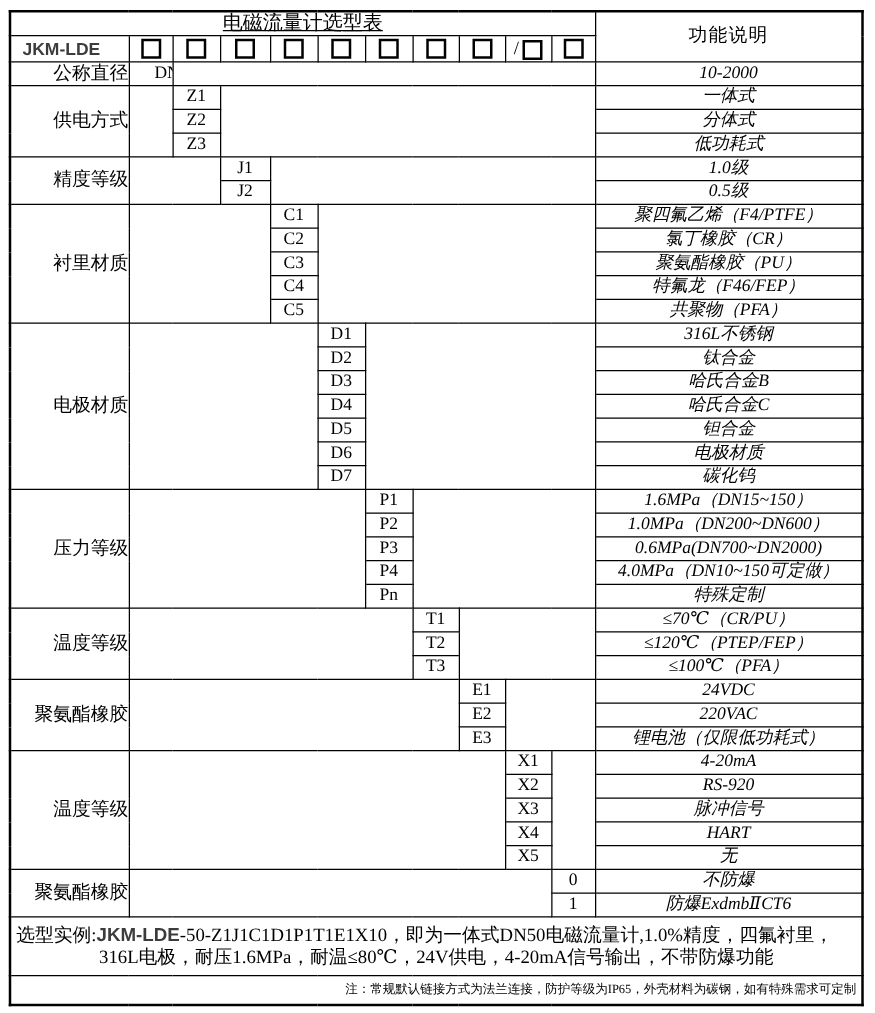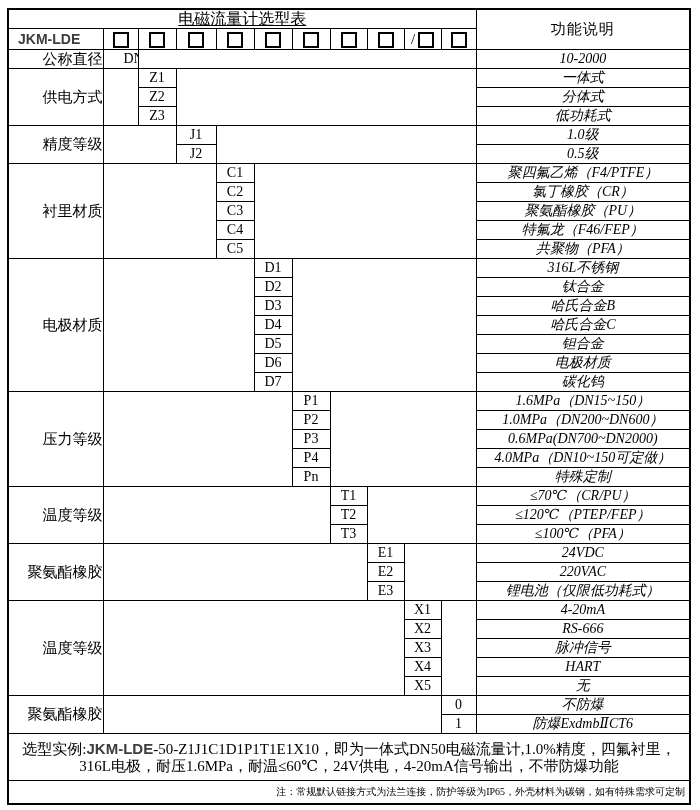--- a/index.html
+++ b/index.html
@@ -16,21 +16,21 @@
   .cb{display:inline-block;width:12px;height:12px;border:2px solid #000;vertical-align:middle;}
   .slash{font-size:15px;margin-right:3px;}
   .lbl{font-size:15px;text-align:right;}
   .code{font-size:14px;}
   .dn{text-align:left;padding-left:20px;}
   .desc{font-size:14px;font-style:italic;}
   .emp{background:#fff;}
   tr.ex-row{height:47px;}
   tr.note-row{height:23px;}
   .ex-cell{text-align:left;font-size:15px;white-space:normal;padding:1px 4px;}
-  .ex1{text-align:center;}
+  .ex1{text-align:left;}
   .ex2{text-align:center;}
   .ex-model{font-family:"Liberation Sans","DejaVu Sans",sans-serif;font-weight:bold;color:#3c3c3c;}
   .note-cell{text-align:right;font-size:10px;padding:0 4px;}
 </style>
 </head>
 <body>
 
 <div class="wrap">
 <table>
   <colgroup>
@@ -217,21 +217,21 @@
 
   <tr>
     <td class="lbl" rowspan="5">温度等级</td>
     <td class="emp" rowspan="5" colspan="8"></td>
     <td class="code">X1</td>
     <td class="emp" rowspan="5" colspan="1"></td>
     <td class="desc">4-20mA</td>
   </tr>
   <tr>
     <td class="code">X2</td>
-    <td class="desc">RS-666</td>
+    <td class="desc">RS-920</td>
   </tr>
   <tr>
     <td class="code">X3</td>
     <td class="desc">脉冲信号</td>
   </tr>
   <tr>
     <td class="code">X4</td>
     <td class="desc">HART</td>
   </tr>
   <tr>
@@ -246,21 +246,21 @@
     <td class="desc">不防爆</td>
   </tr>
   <tr>
     <td class="code">1</td>
     <td class="desc">防爆ExdmbⅡCT6</td>
   </tr>
 
   <tr class="ex-row">
     <td colspan="12" class="ex-cell">
       <div class="ex1"><span>选型实例:</span><span class="ex-model">JKM-LDE</span><span>-50-Z1J1C1D1P1T1E1X10，即为一体式DN50电磁流量计,1.0%精度，四氟衬里，</span></div>
-      <div class="ex2">316L电极，耐压1.6MPa，耐温≤60℃，24V供电，4-20mA信号输出，不带防爆功能</div>
+      <div class="ex2">316L电极，耐压1.6MPa，耐温≤80℃，24V供电，4-20mA信号输出，不带防爆功能</div>
     </td>
   </tr>
 
   <tr class="note-row">
     <td colspan="12" class="note-cell">注：常规默认链接方式为法兰连接，防护等级为IP65，外壳材料为碳钢，如有特殊需求可定制</td>
   </tr>
 </tbody>
     </table>
 </div>
 

